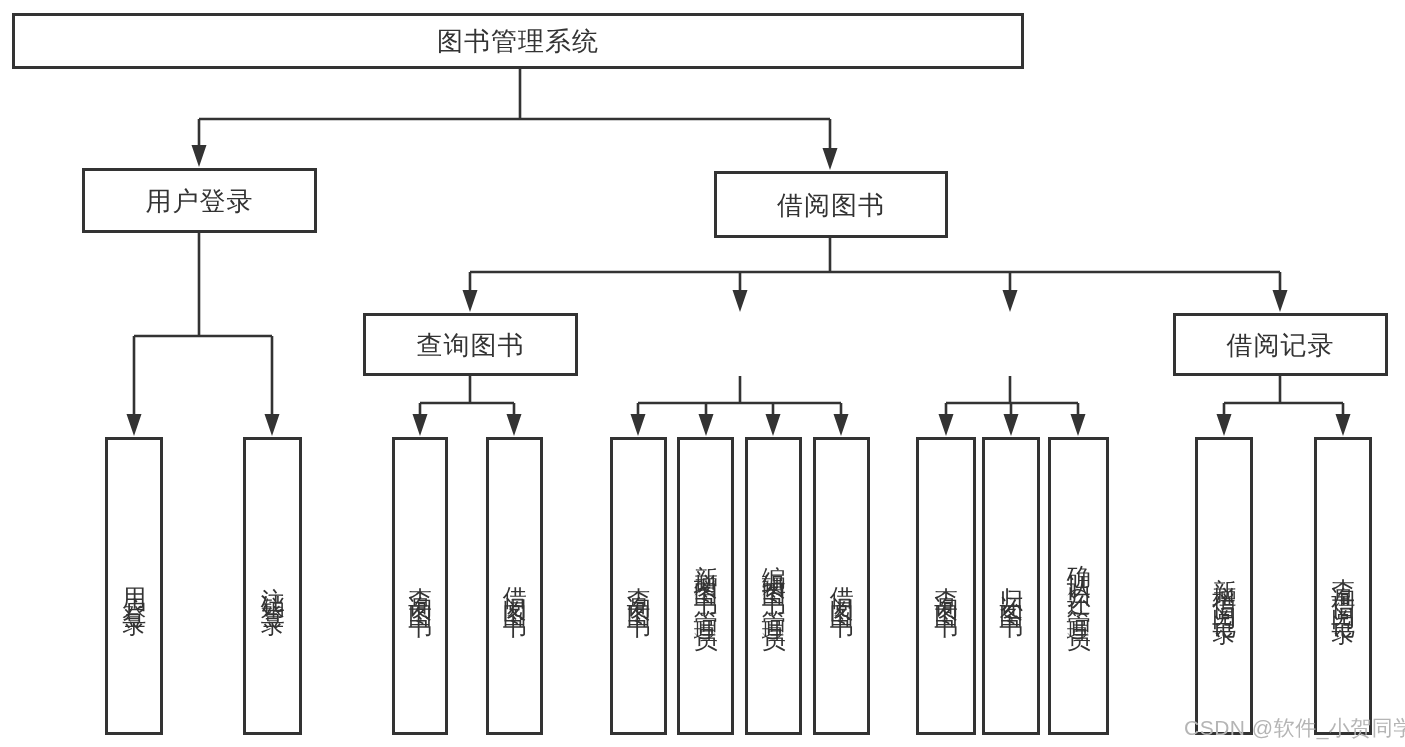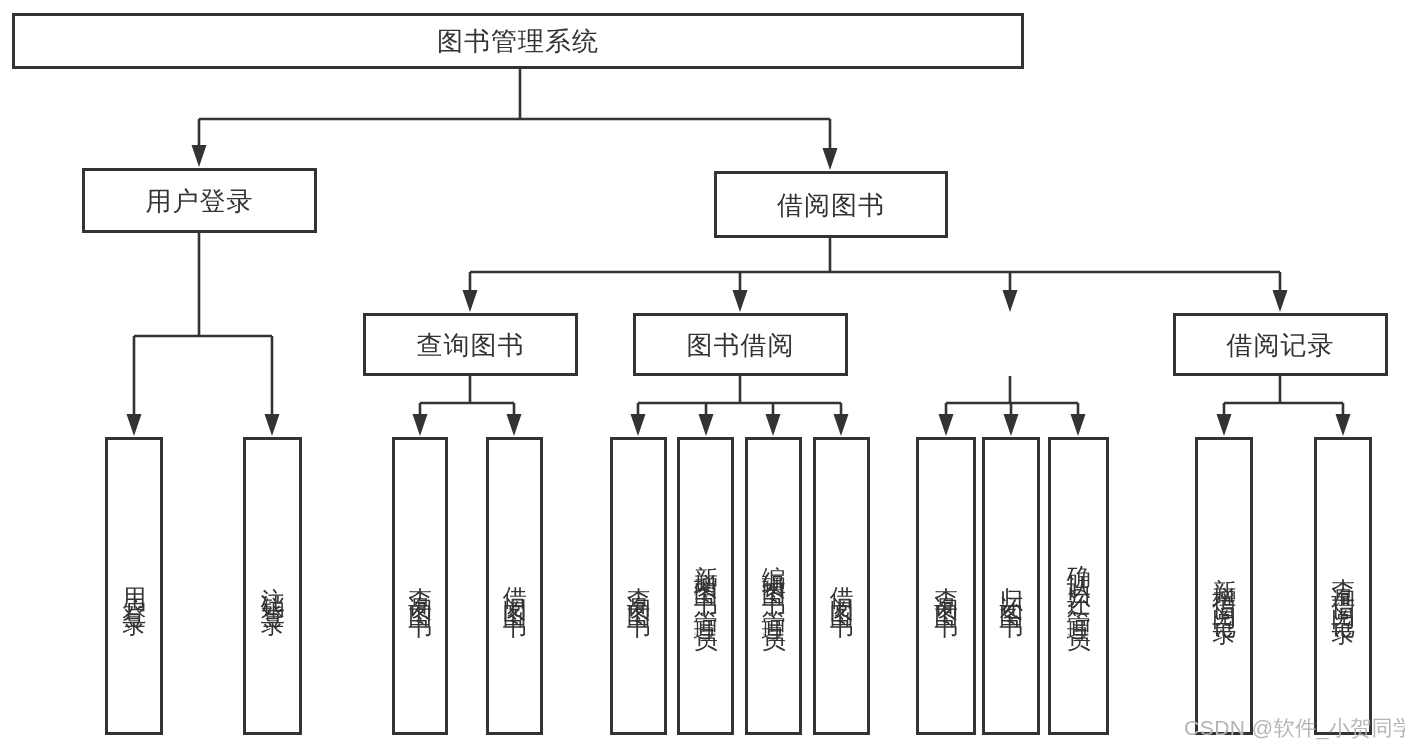--- a/index.html
+++ b/index.html
@@ -120,23 +120,20 @@
   <div class="box" style="left:82px;top:168px;width:235px;height:65px">
     <span class="lbl">用户登录</span>
   </div>
   <div class="box" style="left:714px;top:171px;width:234px;height:67px">
     <span class="lbl">借阅图书</span>
   </div>
 
   <div class="box" style="left:363px;top:313px;width:215px;height:63px">
     <span class="lbl">查询图书</span>
   </div>
-  <div class="box" style="left:633px;top:313px;width:215px;height:63px">
-    <span class="lbl">图书借阅</span>
-  </div>
   <div class="box" style="left:1173px;top:313px;width:215px;height:63px">
     <span class="lbl">借阅记录</span>
   </div>
 
   <div class="vbox" style="left:105px;width:58px">
     <span class="vlbl">用户登录</span>
   </div>
   <div class="vbox" style="left:243px;width:59px">
     <span class="vlbl">注销登录</span>
   </div>

